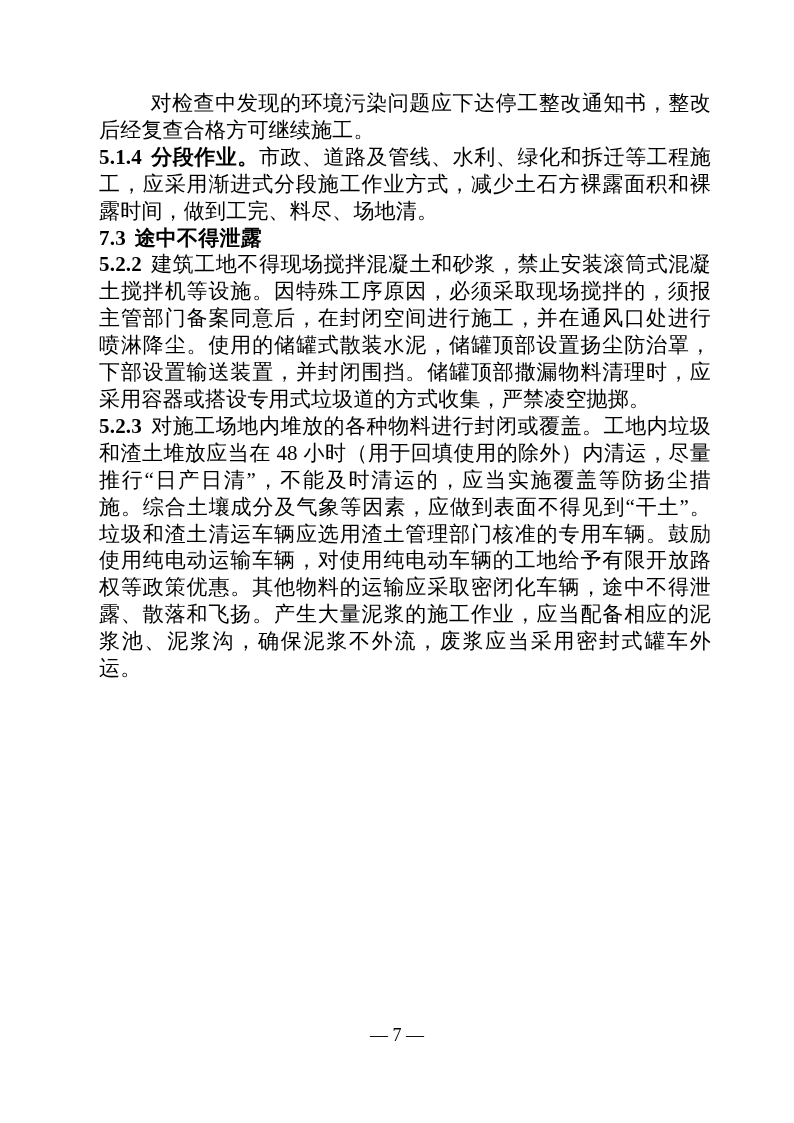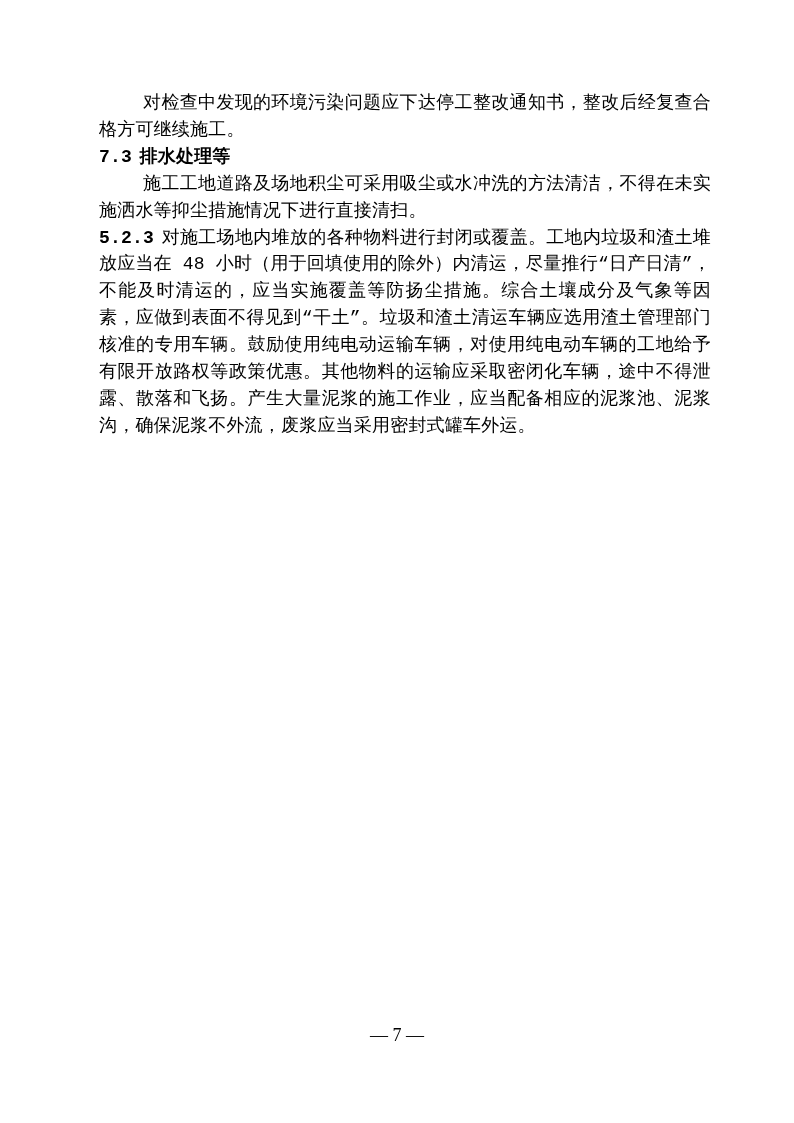--- a/index.html
+++ b/index.html
@@ -14,25 +14,24 @@
     background: #ffffff;
     overflow: hidden;
     font-family: "Liberation Serif", "DejaVu Serif", serif;
     color: #000000;
   }
   .content {
     position: absolute;
     left: 99px;
     top: 90px;
     width: 612px;
-    font-size: 18px;
+    font-size: 21px;
     line-height: 26.9px;
     text-align: justify;
     letter-spacing: 0.2px;
-    font-family: Liberation Mono, monospace;
   }
   .para {
     margin: 0;
     padding: 0;
   }
   .para.indent {
     text-indent: 2.45em;
   }
   .num {
     font-weight: bold;
@@ -54,20 +53,21 @@
     font-size: 18px;
     line-height: 22px;
   }
 </style>
 </head>
 <body>
 
 <div class="page">
   <div class="content">
       <p class="para indent"><span class="body-text">对检查中发现的环境污染问题应下达停工整改通知书，整改后经复查合格方可继续施工。</span></p>
-      <p class="para heading"><span class="num">7.3</span><span class="title">排水处理等</span></p>
-      <p class="para indent"><span class="body-text">施工工地道路及场地积尘可采用吸尘或水冲洗的方法清洁，不得在未实施洒水等抑尘措施情况下进行直接清扫。</span></p>
+      <p class="para section"><span class="num">5.1.4</span><span class="title">分段作业。</span><span class="body-text">市政、道路及管线、水利、绿化和拆迁等工程施工，应采用渐进式分段施工作业方式，减少土石方裸露面积和裸露时间，做到工完、料尽、场地清。</span></p>
+      <p class="para heading"><span class="num">7.3</span><span class="title">途中不得泄露</span></p>
+      <p class="para section"><span class="num">5.2.2</span><span class="body-text">建筑工地不得现场搅拌混凝土和砂浆，禁止安装滚筒式混凝土搅拌机等设施。因特殊工序原因，必须采取现场搅拌的，须报主管部门备案同意后，在封闭空间进行施工，并在通风口处进行喷淋降尘。使用的储罐式散装水泥，储罐顶部设置扬尘防治罩，下部设置输送装置，并封闭围挡。储罐顶部撒漏物料清理时，应采用容器或搭设专用式垃圾道的方式收集，严禁凌空抛掷。</span></p>
       <p class="para section"><span class="num">5.2.3</span><span class="body-text">对施工场地内堆放的各种物料进行封闭或覆盖。工地内垃圾和渣土堆放应当在 48 小时（用于回填使用的除外）内清运，尽量推行“日产日清”，不能及时清运的，应当实施覆盖等防扬尘措施。综合土壤成分及气象等因素，应做到表面不得见到“干土”。垃圾和渣土清运车辆应选用渣土管理部门核准的专用车辆。鼓励使用纯电动运输车辆，对使用纯电动车辆的工地给予有限开放路权等政策优惠。其他物料的运输应采取密闭化车辆，途中不得泄露、散落和飞扬。产生大量泥浆的施工作业，应当配备相应的泥浆池、泥浆沟，确保泥浆不外流，废浆应当采用密封式罐车外运。</span></p>
     </div>
   <div class="footer">
     <span>— 7 —</span>
   </div>
 </div>
 
 </body></html>

